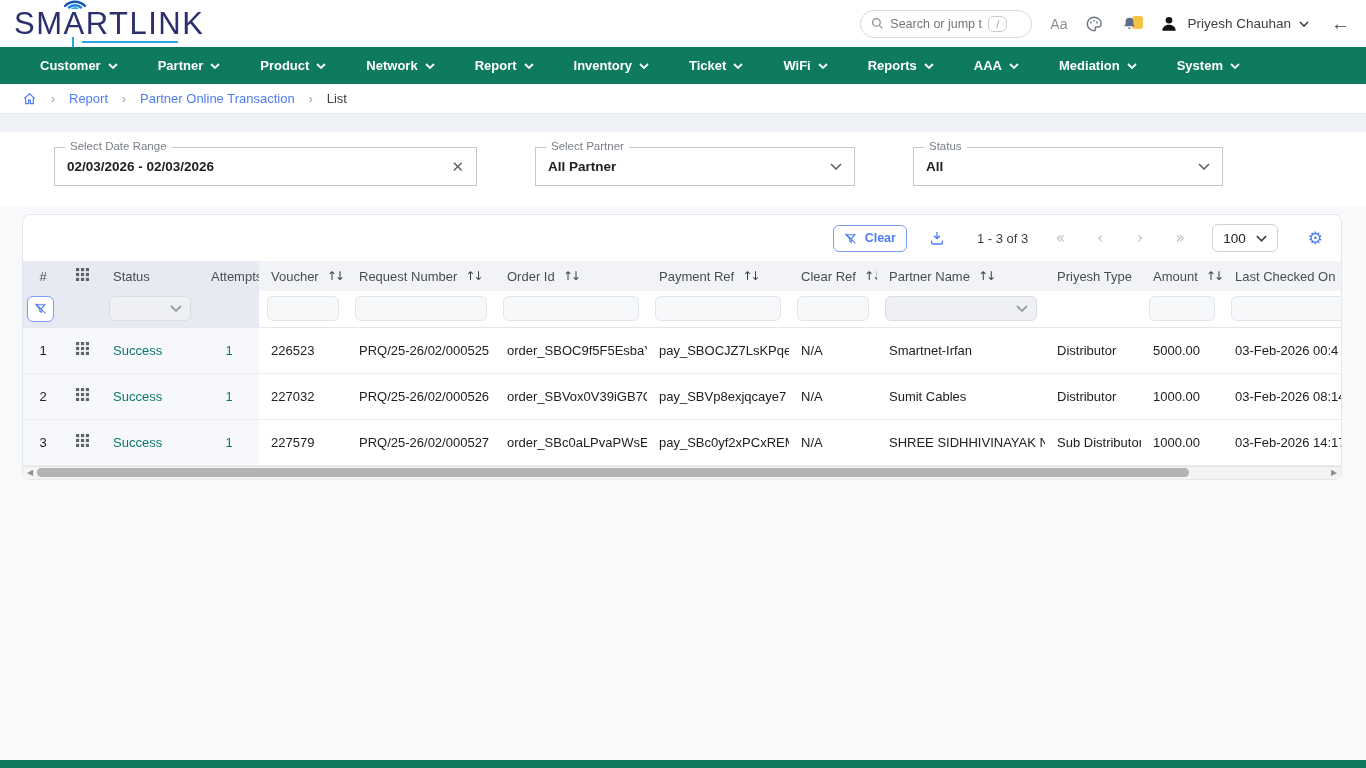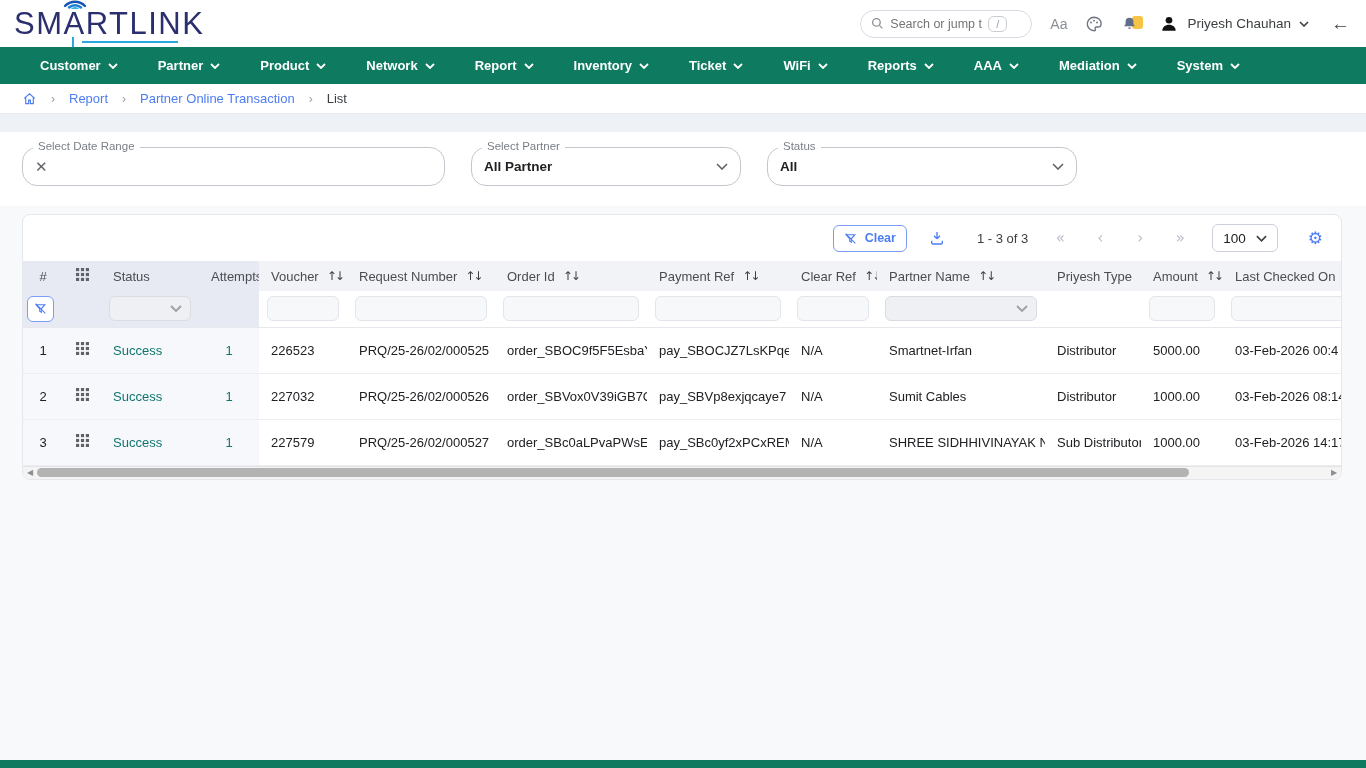--- a/index.html
+++ b/index.html
@@ -43,25 +43,25 @@
   .crumb-sep { color:#9aa0a6; font-size:12px; }
 
   .band { height:18px; background:#eef1f5; }
 
   
   .tabstrip { margin:0 12px; height:28px; background:#dbe7fc; display:flex; }
   .tab { padding:0 18px; display:flex; align-items:center; font-size:13.5px; font-weight:bold; color:#3e6fe0; background:#cfe0fa; border-bottom:3px solid #3e6fe0; cursor:pointer; }
 
   
   .filters { background:#fff; padding:15px 22px 20px 22px; display:flex; }
-  .mat-field { position:relative; border:1px solid #c3c7cd; border-radius:15px; height:39px; display:flex; align-items:center; padding:0 12px; background:#fff; cursor:pointer; }
+  .mat-field { position:relative; border:1px solid #c3c7cd; border-radius:0; height:39px; display:flex; align-items:center; padding:0 12px; background:#fff; cursor:pointer;margin-left:32px; }
   .mat-label { position:absolute; top:-8px; left:10px; background:#fff; padding:0 5px; font-size:11.5px; color:#7a7f87; white-space:nowrap; }
   .mat-value { font-size:13.5px; color:#202124; font-weight:bold; flex:1; }
   .f-date { width:423px; margin-right:26px; }
-  .f-partner { width:270px; margin-right:26px; }
+  .f-partner { width:320px; margin-right:26px; }
   .f-status { width:310px; }
   .x-icon { color:#5f6368; font-size:15px; cursor:pointer; }
 
   
   .card-wrap { background:#f8f9fb; padding:8px 24px 0 22px; }
   .card { background:#fff; border:1px solid #e4e7eb; border-radius:8px; width:1320px; overflow:hidden; }
   .toolbar { height:46px; display:flex; align-items:center; justify-content:flex-end; padding:0 18px; gap:0; }
   .clear-btn { display:flex; align-items:center; gap:8px; color:#4d7df2; border:1px solid #7b9cf5; background:#fff; border-radius:6px; height:27px; padding:0 10px; font-size:12.5px; font-weight:bold; cursor:pointer; font-family:"Liberation Sans", sans-serif; }
   .dl-icon { margin-left:22px; cursor:pointer; color:#4d7df2; display:flex; }
   .pag-text { margin-left:32px; font-size:13px; color:#3c4043; }
@@ -282,20 +282,21 @@
     <span class="crumb-sep">›</span>
     <span class="crumb-current">List</span>
   </div>
 
   <div class="band"></div>
 
 
   <div class="filters">
     <div class="mat-field f-date">
       <span class="mat-label">Select Date Range</span>
+      <span class="mat-value">02/03/2026 - 02/03/2026</span>
       <span class="x-icon">✕</span>
     </div>
     <div class="mat-field f-partner">
       <span class="mat-label">Select Partner</span>
       <span class="mat-value">All Partner</span>
       <span>
           <svg width="12" height="7" viewBox="0 0 12 7">
             <path d="M1 1l5 5 5-5" fill="none" stroke="#5f6368" stroke-width="1.6"></path>
           </svg>
         </span>

